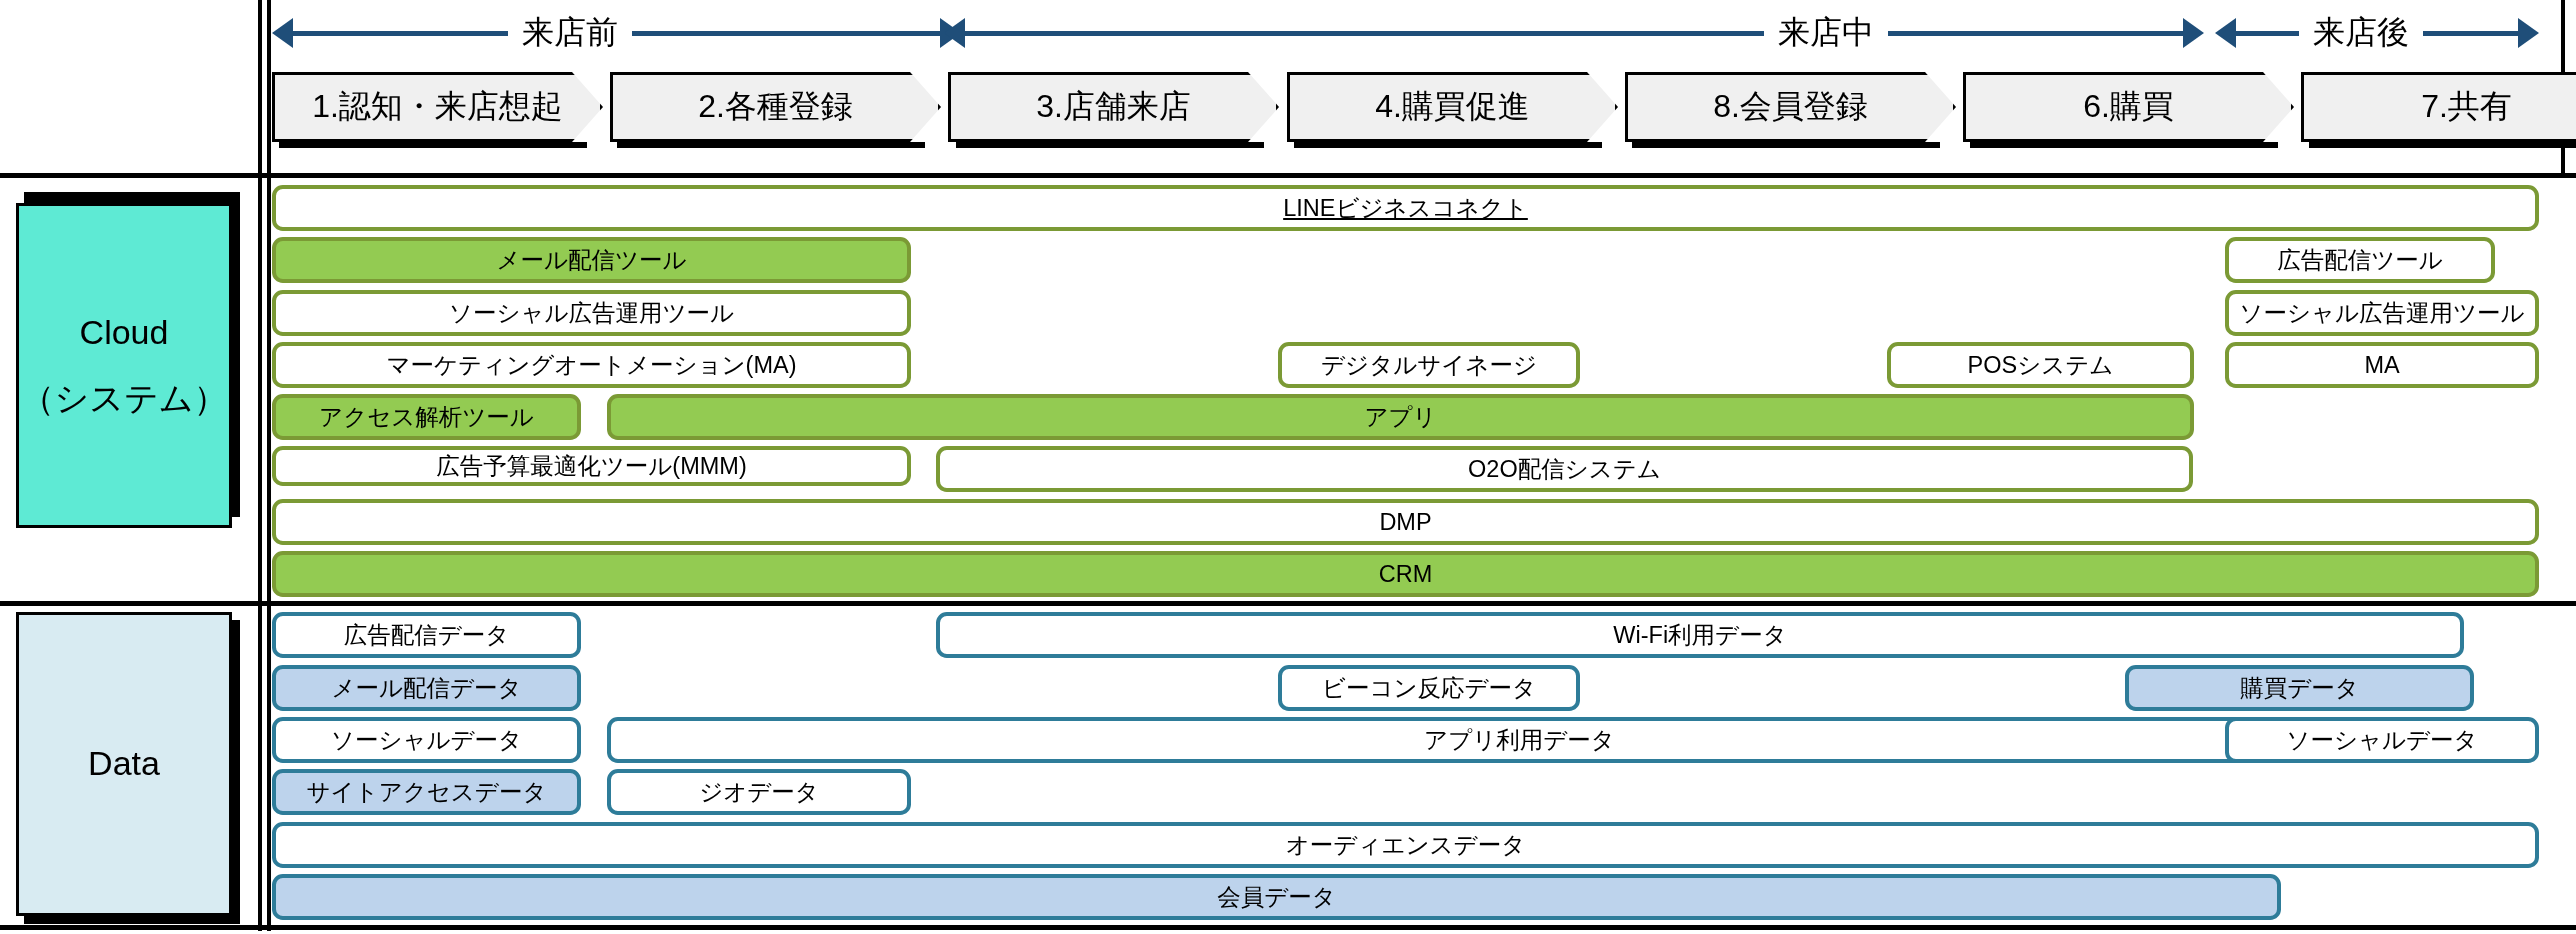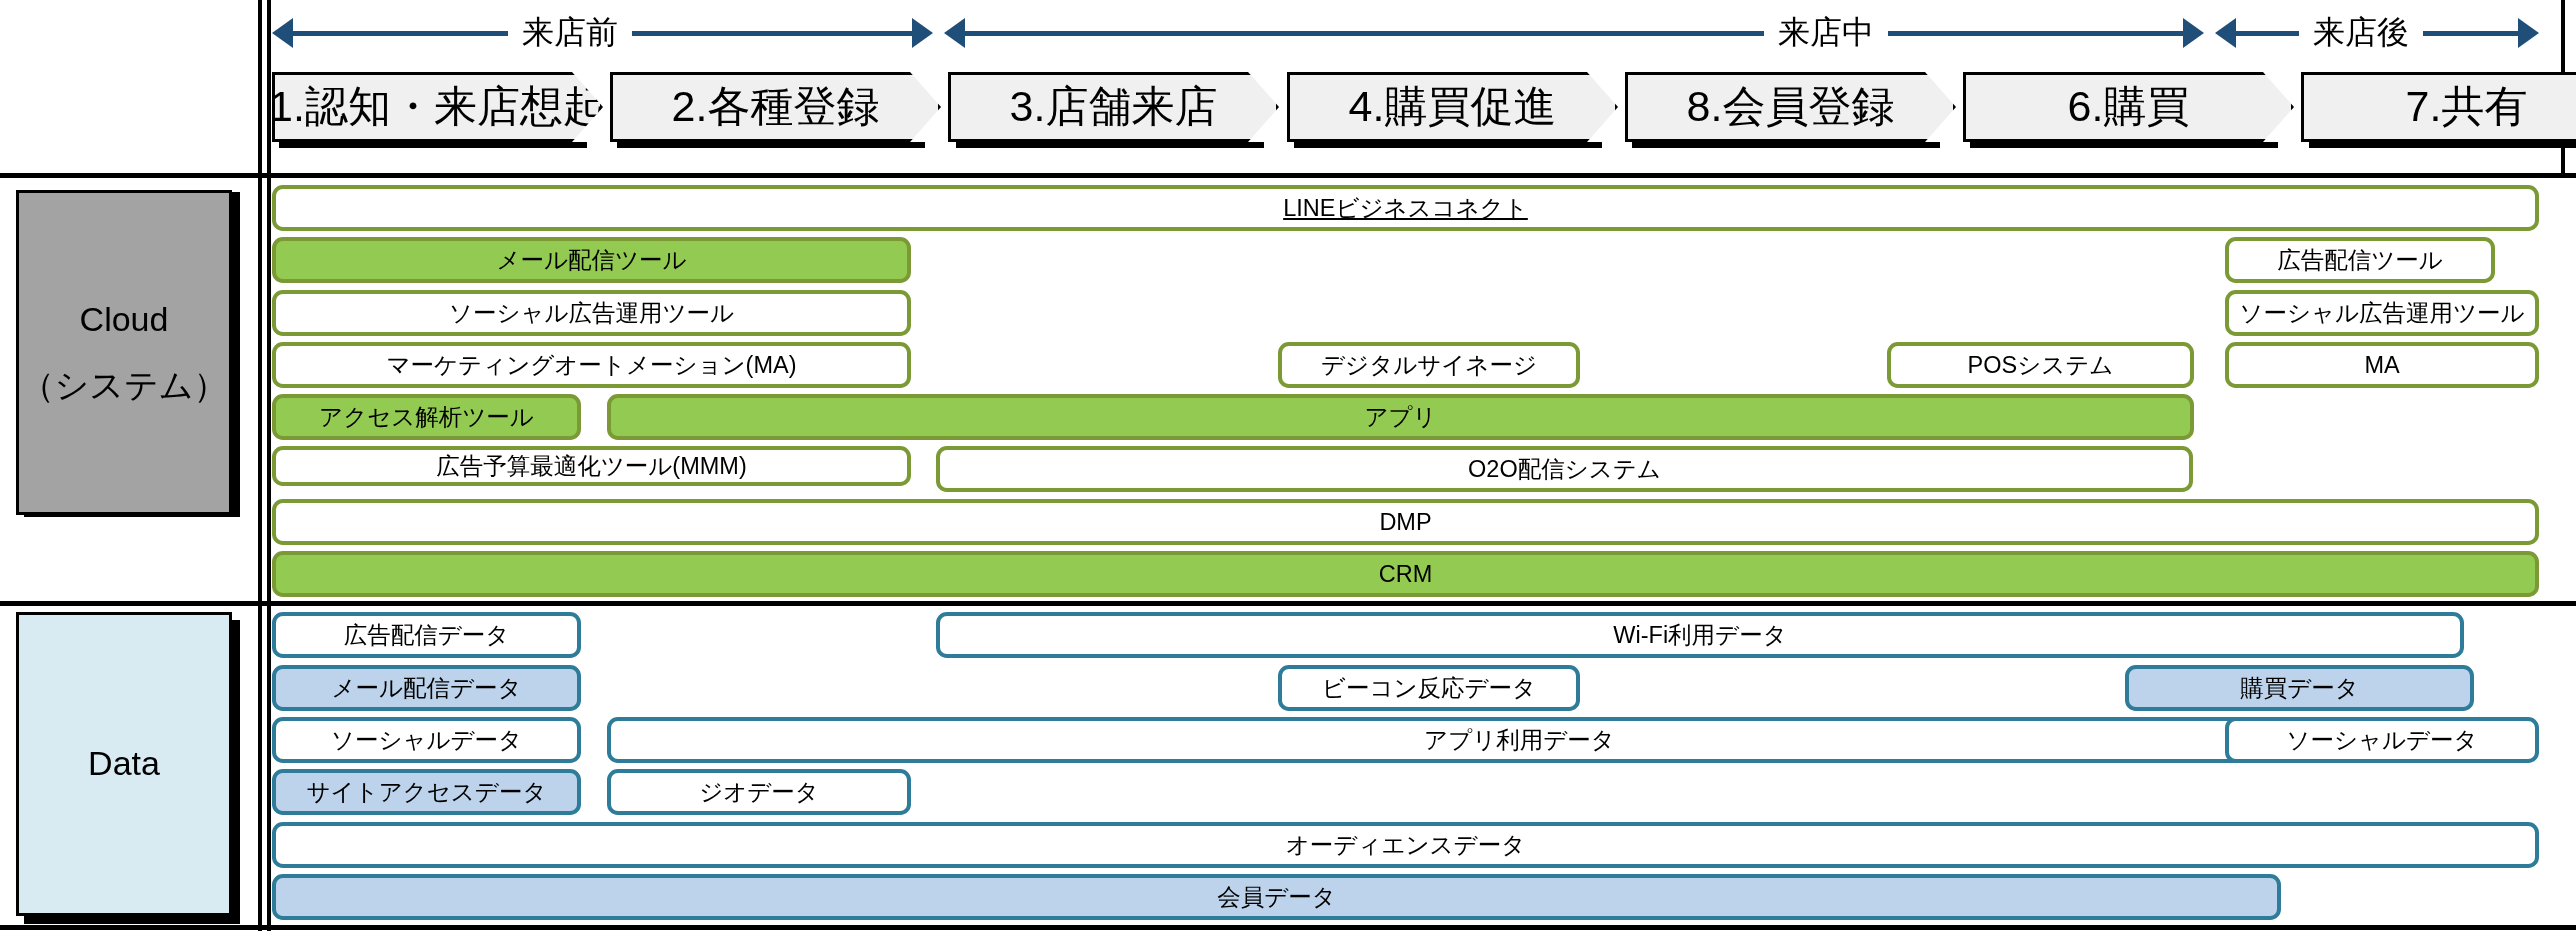--- a/index.html
+++ b/index.html
@@ -21,21 +21,21 @@
   .phase .ltip{border-right:21.6px solid #1F4E79;left:0;}
   .phase .rtip{border-left:21.6px solid #1F4E79;right:0;}
   .phase .plabel{position:absolute;top:-1.8px;height:56px;line-height:56px;
      font-size:32px;color:#000;text-align:center;white-space:nowrap;background:#fff;padding:0 12.6px;}
 
   
   .stepsrow{position:absolute;left:272px;top:72px;height:76px;}
   .chev{position:absolute;top:0;height:70px;background:#F0F0F0;
         border:3.6px solid #000;box-sizing:border-box;
         display:flex;align-items:center;justify-content:center;
-        font-size:43px;color:#000;white-space:nowrap;
+        font-size:32px;color:#000;white-space:nowrap;
         clip-path:polygon(0 0, calc(100% - 31px) 0, 100% 50%, calc(100% - 31px) 100%, 0 100%);}
 
   
   .catcell{position:absolute;border:3.6px solid #000;box-sizing:border-box;
       display:flex;flex-direction:column;align-items:center;justify-content:center;
       font-size:34px;color:#000;line-height:1.35;text-align:center;}
 
   
   .bar{position:absolute;box-sizing:border-box;border-radius:10.8px;
        display:flex;align-items:center;justify-content:center;
@@ -54,21 +54,21 @@
 
   <div class="hrule" style="left:0;top:173px;width:2576px;height:5.4px;"></div>
   <div class="hrule" style="left:0;top:601px;width:2576px;height:5.4px;"></div>
   <div class="hrule" style="left:0;top:925px;width:2576px;height:5.4px;"></div>
 
   <div class="vrule" style="left:258px;top:0;width:3.6px;height:931px;"></div>
   <div class="vrule" style="left:267px;top:0;width:3.6px;height:931px;"></div>
   <div class="vrule" style="left:2561px;top:0;width:3.6px;height:173px;"></div>
 
   <div class="phaseband">
-      <div class="phase" style="left: 0px; width: 661px;">
+      <div class="phase" style="left: 0px; width: 661px; padding-left: 28px;">
         <div class="line" style="left: 20px; right: 20px;"></div>
         <div class="ltip"></div>
         <div class="rtip"></div>
         <div style="position: absolute; top: 21.6px; height: 14.4px; background: rgb(255, 255, 255); left: 236px; width: 124px;"></div>
         <div class="plabel" style="left: 236px; width: 124px; background: transparent; padding: 0px; text-align: center;">来店前</div>
       </div>
       <div class="phase" style="left: 672px; width: 1260px;">
         <div class="line" style="left: 20px; right: 20px;"></div>
         <div class="ltip"></div>
         <div class="rtip"></div>
@@ -96,21 +96,21 @@
       <div class="chev" style="left: 1353px; width: 331px;">8.会員登録</div>
       <div style="position: absolute; left: 1360px; top: 70px; width: 308px; height: 6.3px; background: rgb(0, 0, 0);"></div>
       <div class="chev" style="left: 1691px; width: 331px;">6.購買</div>
       <div style="position: absolute; left: 1698px; top: 70px; width: 308px; height: 6.3px; background: rgb(0, 0, 0);"></div>
       <div class="chev" style="left: 2029px; width: 331px;">7.共有</div>
       <div style="position: absolute; left: 2037px; top: 70px; width: 308px; height: 6.3px; background: rgb(0, 0, 0);"></div>
     </div>
 
   <div id="cats">
       <div style="position: absolute; left: 23.5px; top: 192px; width: 216px; height: 325px; background: rgb(0, 0, 0);"></div>
-      <div class="catcell" style="left: 16px; top: 190px; width: 216px; height: 325px; background: #a3a3a3; gap: 20px;">
+      <div class="catcell" style="left: 16px; top: 203px; width: 216px; height: 325px; background: #5eead4; gap: 20px;">
         <div>Cloud</div>
         <div>（システム）</div>
       </div>
       <div style="position: absolute; left: 23.5px; top: 620px; width: 216px; height: 304px; background: rgb(0, 0, 0);"></div>
       <div class="catcell" style="left: 16px; top: 612px; width: 216px; height: 304px; background: rgb(216, 235, 242);">
         <div>Data</div>
       </div>
     </div>
 
   <div id="cloud-grid">

